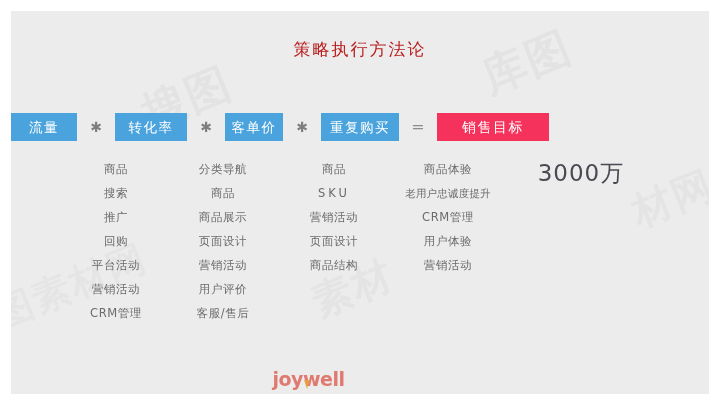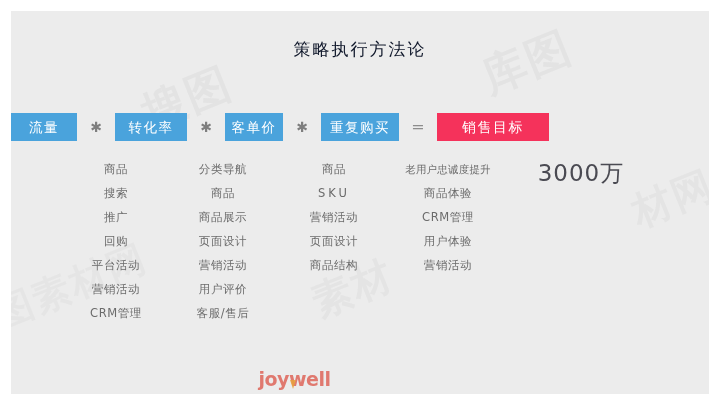--- a/index.html
+++ b/index.html
@@ -46,21 +46,21 @@
   .wm-e { left: -20px;  top: 250px; transform: rotate(-22deg); opacity: .6;  font-size: 38px;}
 
   
   #title {
     position: absolute;
     left: 0;
     top: 27px;
     width: 698px;
     text-align: center;
     font-size: 17px;
-    color: #0f172a;
+    color: #b91c1c;
     letter-spacing: 2px;
     font-family: "DejaVu Sans", "Liberation Sans", sans-serif;
   }
 
   
   #formula {
     position: absolute;
     left: 0;
     top: 101px;
     width: 698px;
@@ -134,20 +134,21 @@
     padding-top: 1px;
   }
 
   
   #logo {
     position: absolute;
     left: 0;
     top: 357px;
     width: 567px;
     text-align: center;
+    padding-left: 14px;
   }
   #logo .mark {
     display: inline-block;
     position: relative;
     font-size: 19px;
     font-weight: 700;
     color: #e0796f;
     letter-spacing: -0.5px;
     font-family: "DejaVu Sans", "Liberation Sans", sans-serif;
   }
@@ -212,22 +213,22 @@
 
     <div class="col c3">
       <div class="item">商品</div>
       <div class="item sku">SKU</div>
       <div class="item">营销活动</div>
       <div class="item">页面设计</div>
       <div class="item">商品结构</div>
     </div>
 
     <div class="col c4">
+      <div class="item">商品体验</div>
       <div class="item small">老用户忠诚度提升</div>
-      <div class="item">商品体验</div>
       <div class="item">CRM管理</div>
       <div class="item">用户体验</div>
       <div class="item">营销活动</div>
     </div>
 
     <div class="col c5">
       <div id="result">3000万</div>
     </div>
 
   </div>

